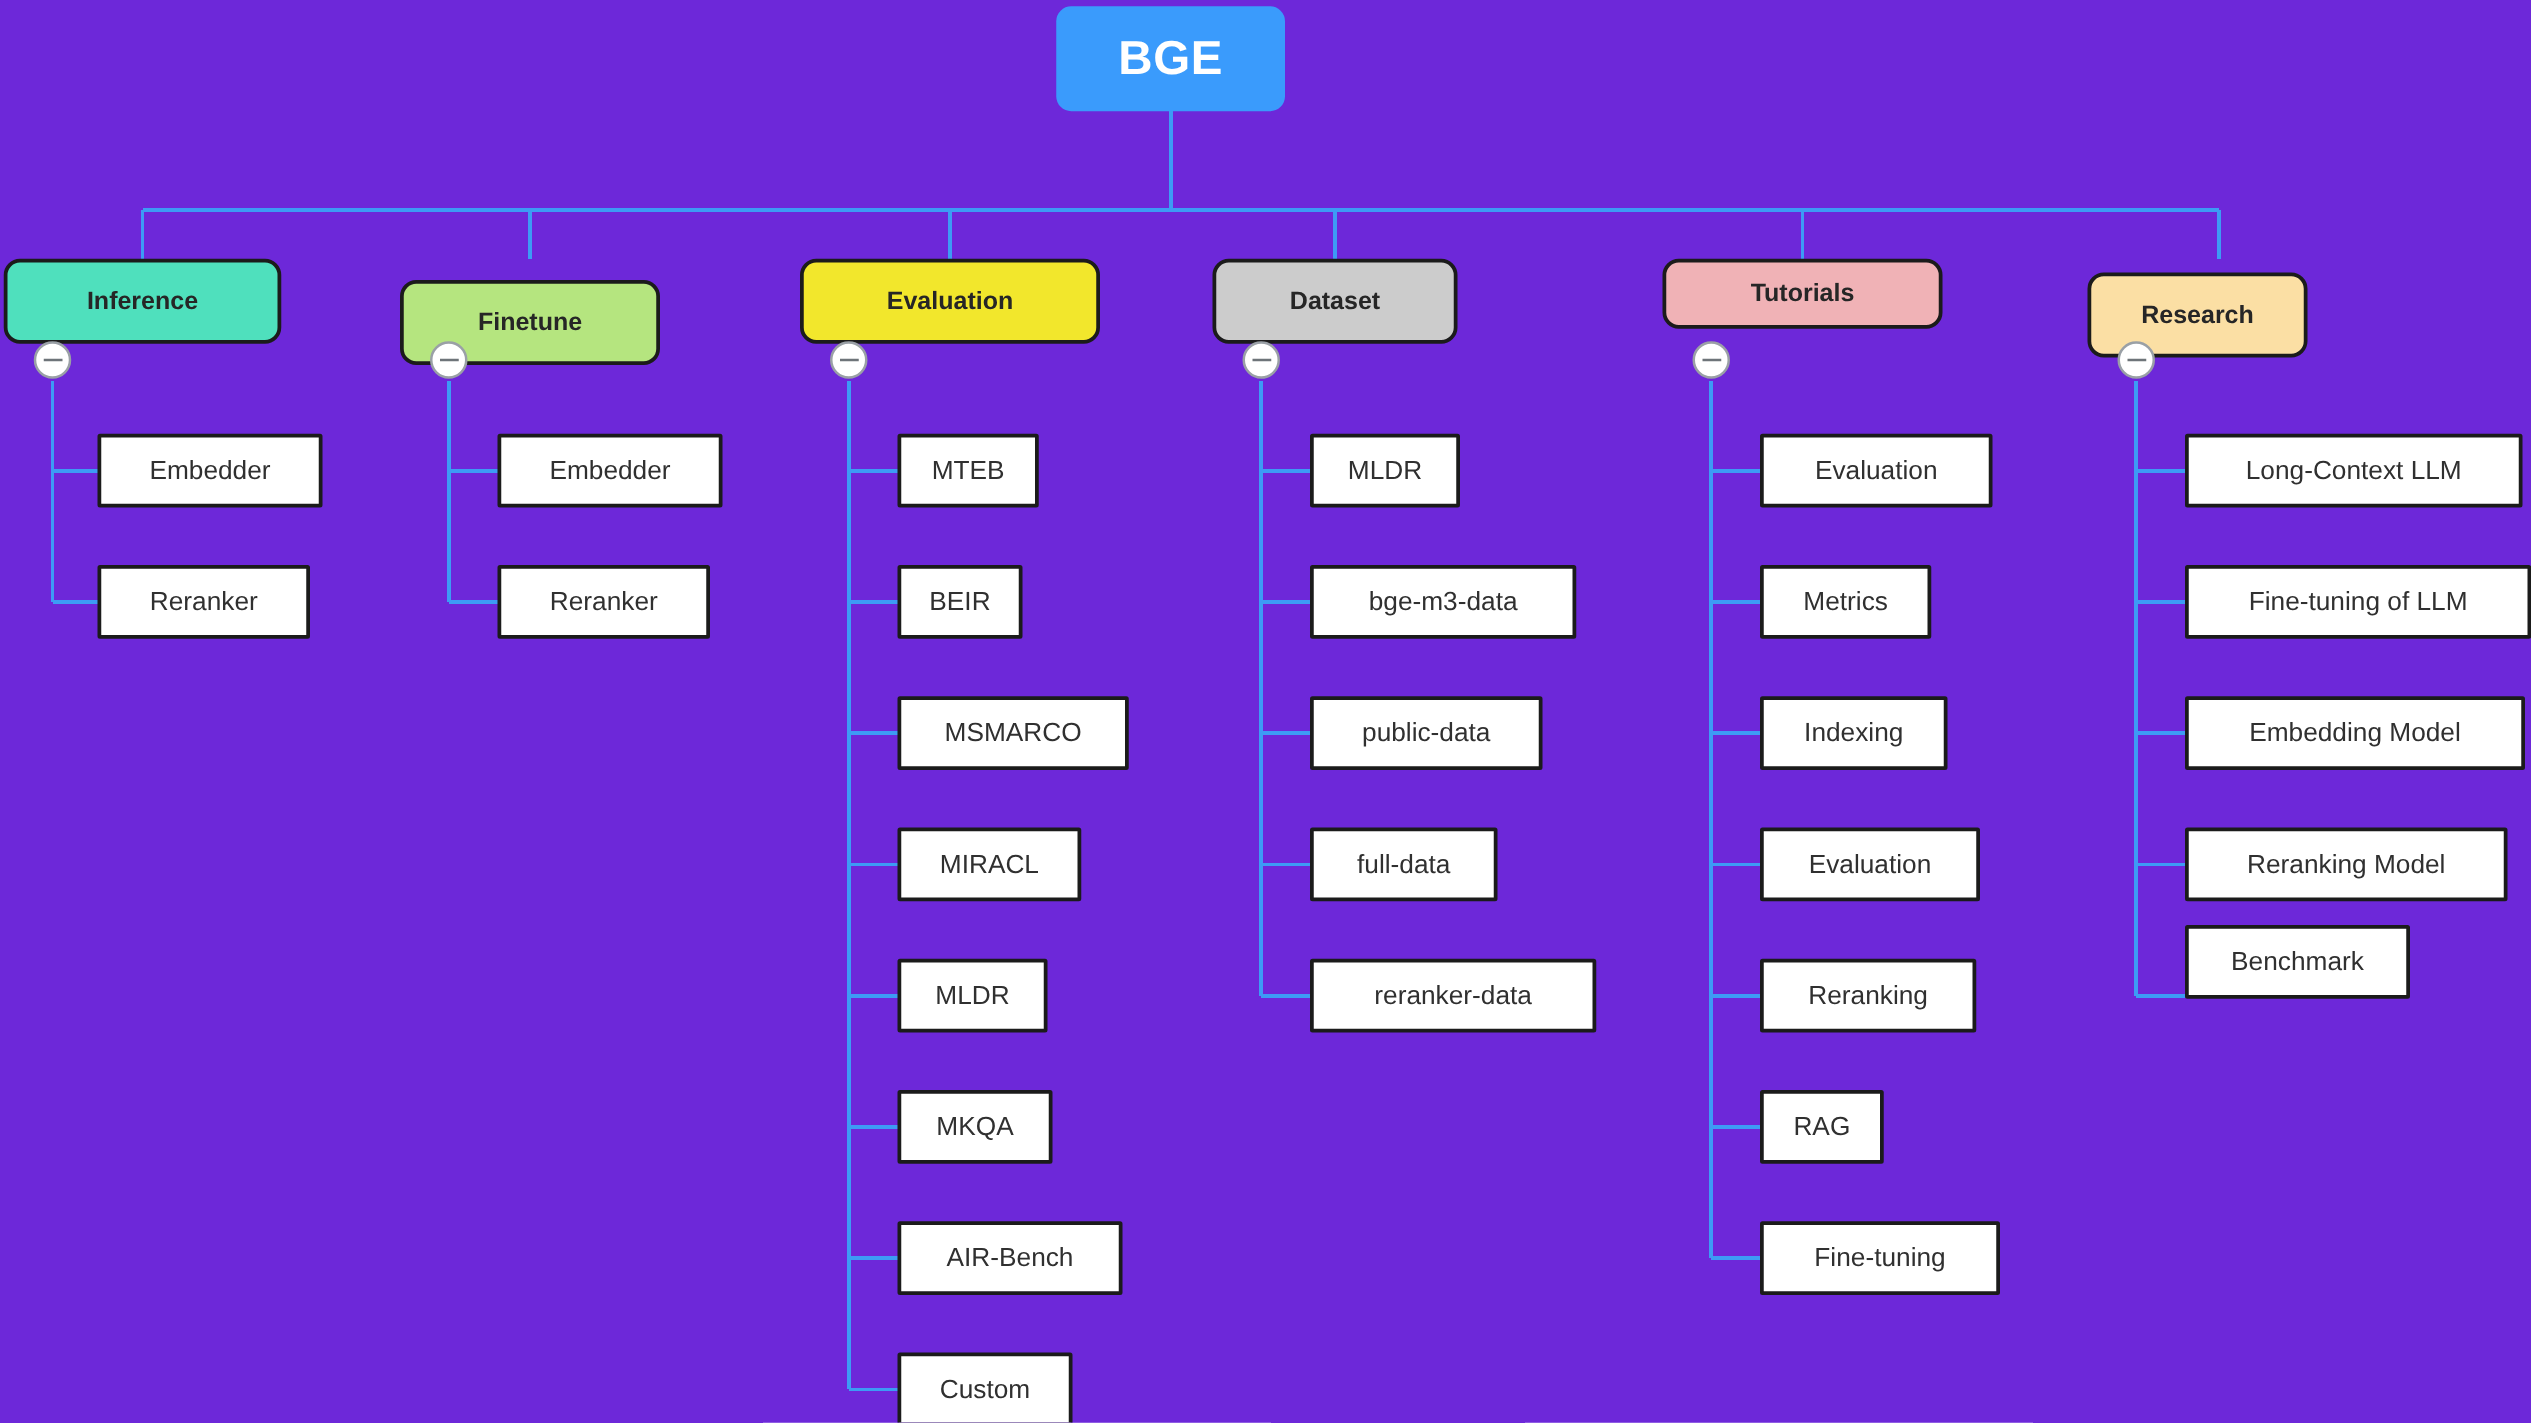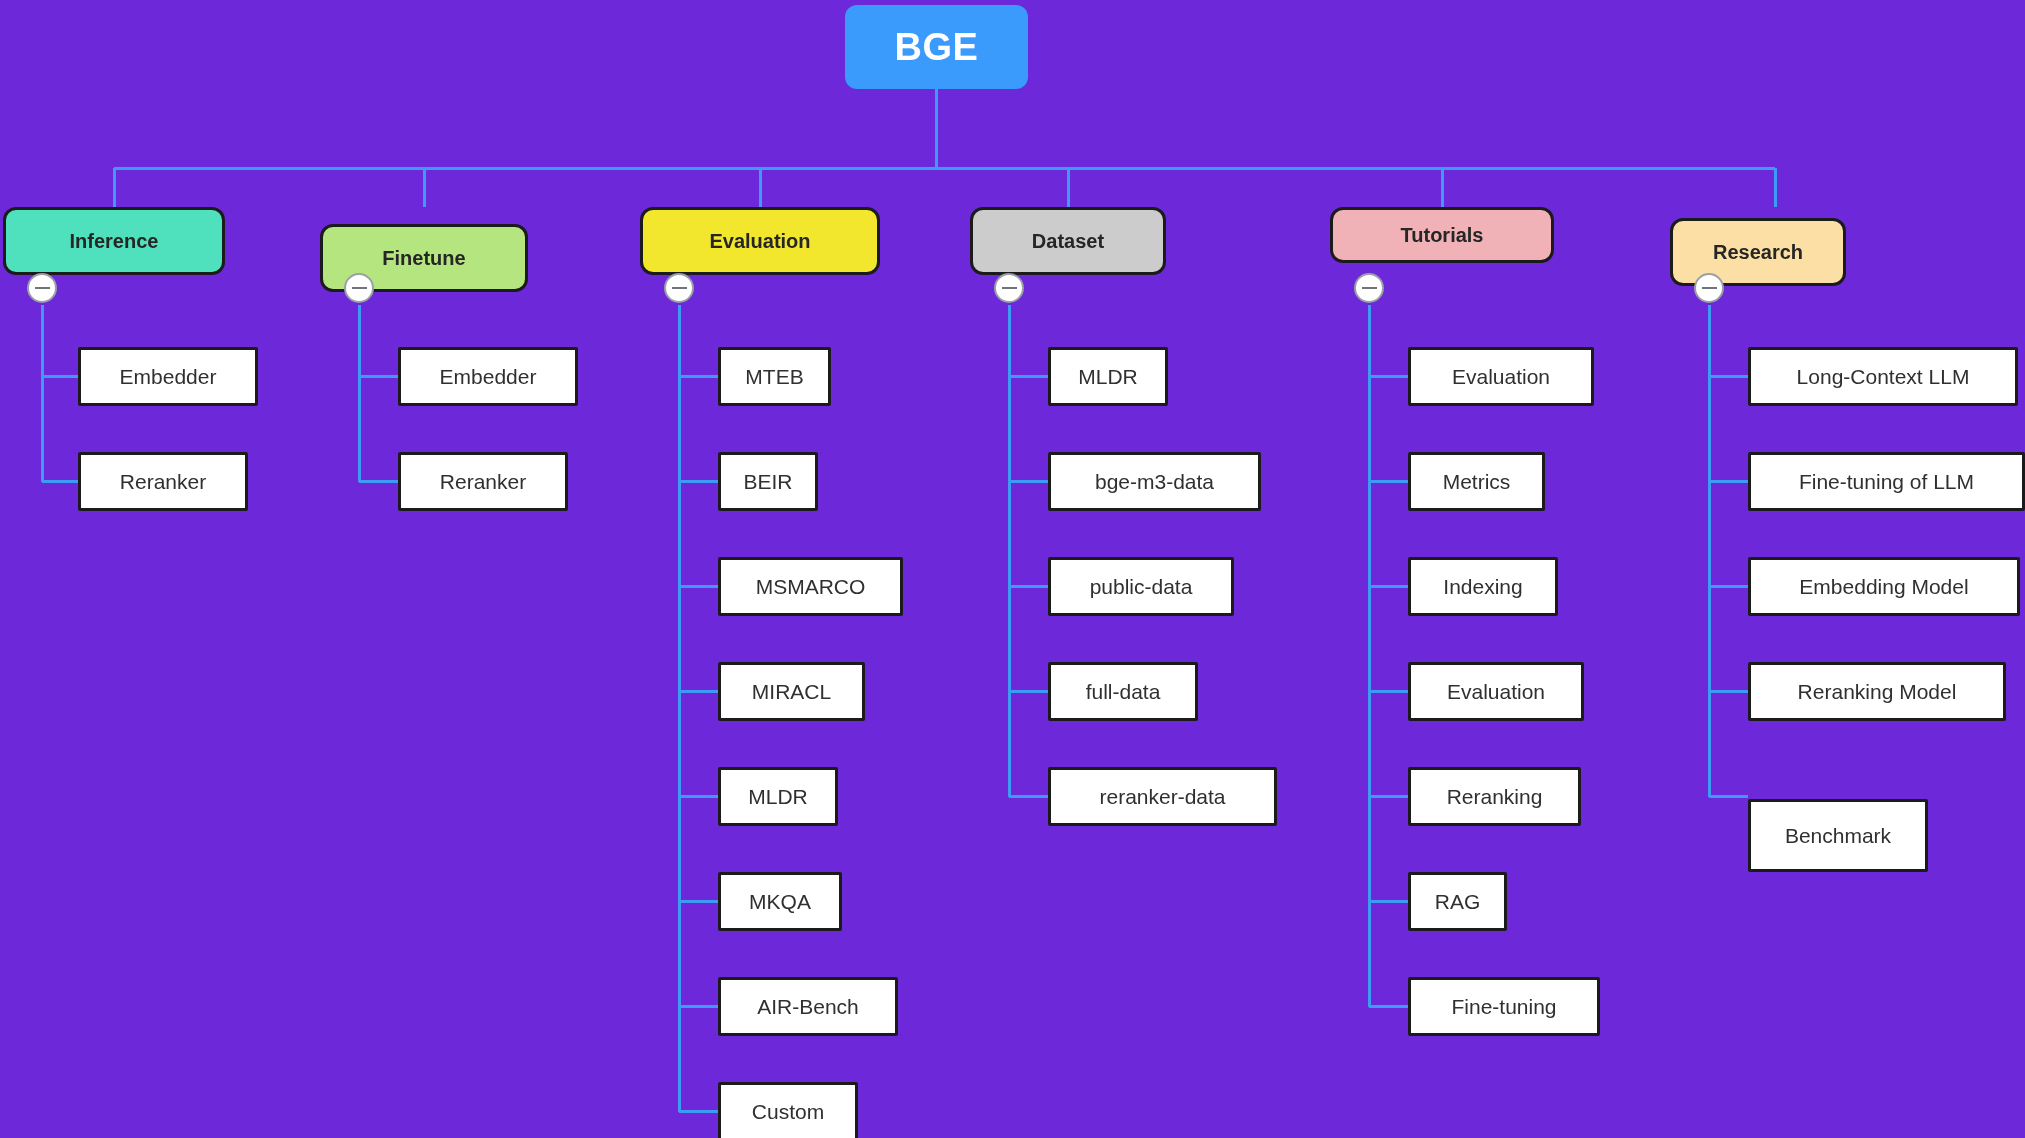--- a/index.html
+++ b/index.html
@@ -238,17 +238,17 @@
       </div>
       <div class="node leaf-node" style="left: 1748px; top: 452px; width: 277px; height: 59px;">
         <span>Fine-tuning of LLM</span>
       </div>
       <div class="node leaf-node" style="left: 1748px; top: 557px; width: 272px; height: 59px;">
         <span>Embedding Model</span>
       </div>
       <div class="node leaf-node" style="left: 1748px; top: 662px; width: 258px; height: 59px;">
         <span>Reranking Model</span>
       </div>
-      <div class="node leaf-node" style="left: 1748px; top: 799px; width: 180px; height: 73px;">
+      <div class="node leaf-node" style="left: 1748px; top: 740px; width: 180px; height: 59px;">
         <span>Benchmark</span>
       </div>
     </div>
 </div>
 
 </body></html>

